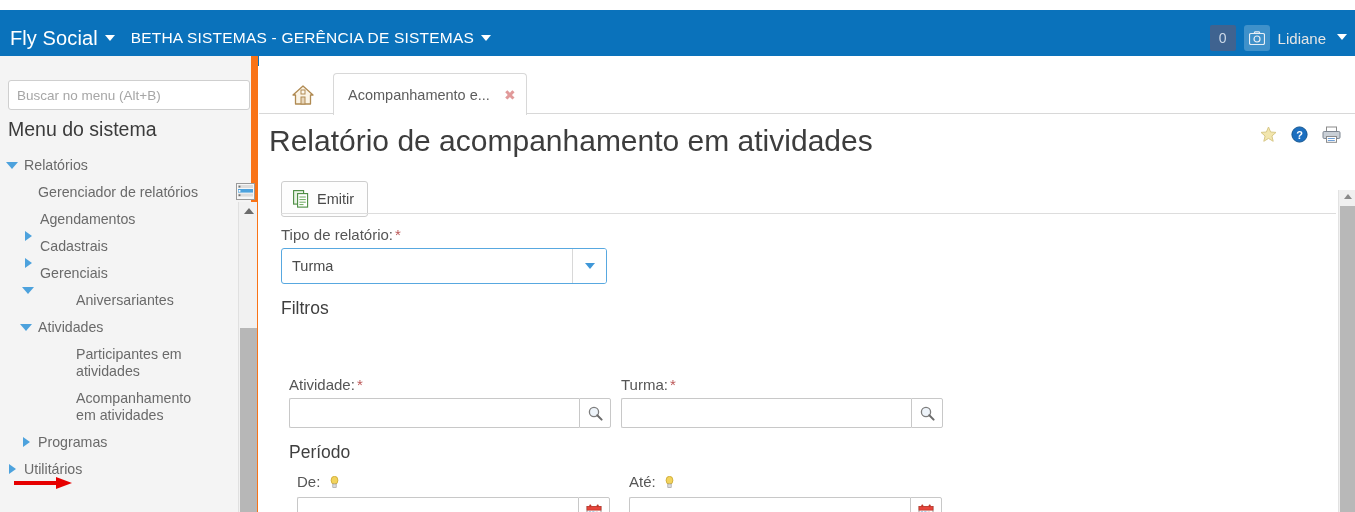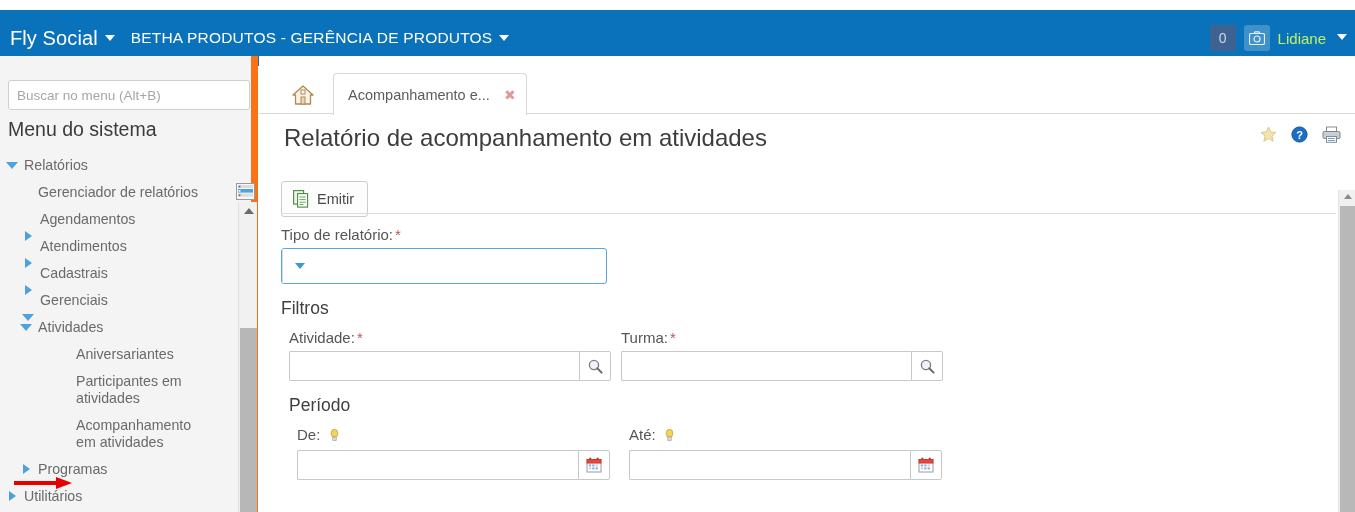--- a/index.html
+++ b/index.html
@@ -59,21 +59,21 @@
   }
   .avatar-box {
     width: 26px; height: 26px;
     background: rgba(255,255,255,.22);
     border-radius: 3px;
     display: flex; align-items: center; justify-content: center;
     margin-right: 8px;
   }
   .avatar-box svg { display: block; }
   .username {
-    color: #bef264;
+    color: #e5e5e5;
     font-size: 15px;
     margin-right: 4px;
   }
 
   
   .sidebar {
     position: absolute;
     top: 56px; left: 0;
     width: 258px; height: 456px;
     background: #f4f4f4;
@@ -231,22 +231,22 @@
   .tab-close {
     color: #e19a9a;
     font-size: 14px;
     margin-left: 14px;
     line-height: 1;
     cursor: pointer;
   }
 
   .page-title {
     position: absolute;
-    top: 68px; left: 25px;
-    font-size: 24px;
+    top: 68px; left: 10px;
+    font-size: 30px;
     font-weight: normal;
     color: #3d3d3d;
     margin: 0;
     white-space: nowrap;
   }
 
   .title-icons {
     position: absolute;
     top: 70px; right: 14px;
     display: flex; align-items: center; gap: 14px;
@@ -325,21 +325,21 @@
 
   .section-h {
     font-size: 17.5px;
     color: #3f3f3f;
     margin: 14px 0 10px 0;
     font-weight: normal;
   }
   .section-h.indent { margin-left: 8px; }
 
   .row { display: flex; gap: 10px; }
-  .lookup-group { width: 322px; }
+  .lookup-group { width: 322px; margin-top: 47px; }
   .lookup {
     display: flex;
     height: 30px;
   }
   .lookup-input {
     width: 290px;
     height: 30px;
     border: 1px solid #c8c8c8;
     border-right: none;
     border-radius: 2px 0 0 2px;
@@ -389,21 +389,21 @@
   }
 </style>
 </head>
 <body>
 
 <div class="topbar">
   <div class="brand">
     <span>Fly Social</span><span class="caret-down"></span>
   </div>
   <div class="org">
-    <span>BETHA PRODUTOS - GERÊNCIA DE PRODUTOS</span><span class="caret-down"></span>
+    <span>BETHA SISTEMAS - GERÊNCIA DE SISTEMAS</span><span class="caret-down"></span>
   </div>
 
   <div class="topbar-right">
     <div class="notif-badge">0</div>
     <div class="avatar-box">
       <svg width="16" height="14" viewBox="0 0 16 14" aria-hidden="true">
         <rect x="0.5" y="2.5" width="15" height="11" rx="1.5" fill="none" stroke="#e8eef5" stroke-width="1.2"></rect>
         <path d="M5 2.5 L6 0.8 L10 0.8 L11 2.5 Z" fill="none" stroke="#e8eef5" stroke-width="1.2"></path>
         <circle cx="8" cy="8" r="3" fill="none" stroke="#e8eef5" stroke-width="1.2"></circle>
       </svg>
@@ -442,43 +442,39 @@
     <div class="node lvl2">
       <span class="arrow none"></span>
       <span class="lbl">Gerenciador de relatórios</span>
     </div>
 
     <div class="node lvl1">
       <span class="arrow right"></span>
       <span class="lbl">Agendamentos</span>
     </div>
 
-    <div class="node lvl1">
-      <span class="arrow right"></span>
-      <span class="lbl">Atendimentos</span>
-    </div>
 
     <div class="node lvl1">
       <span class="arrow right"></span>
       <span class="lbl">Cadastrais</span>
     </div>
 
     <div class="node lvl1">
       <span class="arrow down"></span>
       <span class="lbl">Gerenciais</span>
     </div>
 
+    <div class="node lvl3">
+      <span class="arrow none"></span>
+      <span class="lbl">Aniversariantes</span>
+    </div>
+
     <div class="node lvl2">
       <span class="arrow down"></span>
       <span class="lbl">Atividades</span>
-    </div>
-
-    <div class="node lvl3">
-      <span class="arrow none"></span>
-      <span class="lbl">Aniversariantes</span>
     </div>
 
     <div class="node lvl3" style="width:200px">
       <span class="arrow none"></span>
       <span class="lbl">Participantes em atividades</span>
     </div>
 
     <div class="node lvl3" style="width:205px">
       <span class="arrow none"></span>
       <span class="lbl">Acompanhamento em atividades</span>
@@ -566,20 +562,21 @@
 
   <div class="hr-sep"></div>
 
   <div class="form">
 
     <div class="field-block">
       <label class="field-label">
         <span>Tipo de relatório:</span><span class="req">*</span>
       </label>
       <div class="combo-wrap">
+        <input class="combo-input" type="text" value="Turma" style="">
         <div class="combo-btn">
           <span class="combo-chevron"></span>
         </div>
       </div>
     </div>
 
     <h3 class="section-h">Filtros</h3>
 
     <div class="row period-fields">
       <div class="lookup-group">

